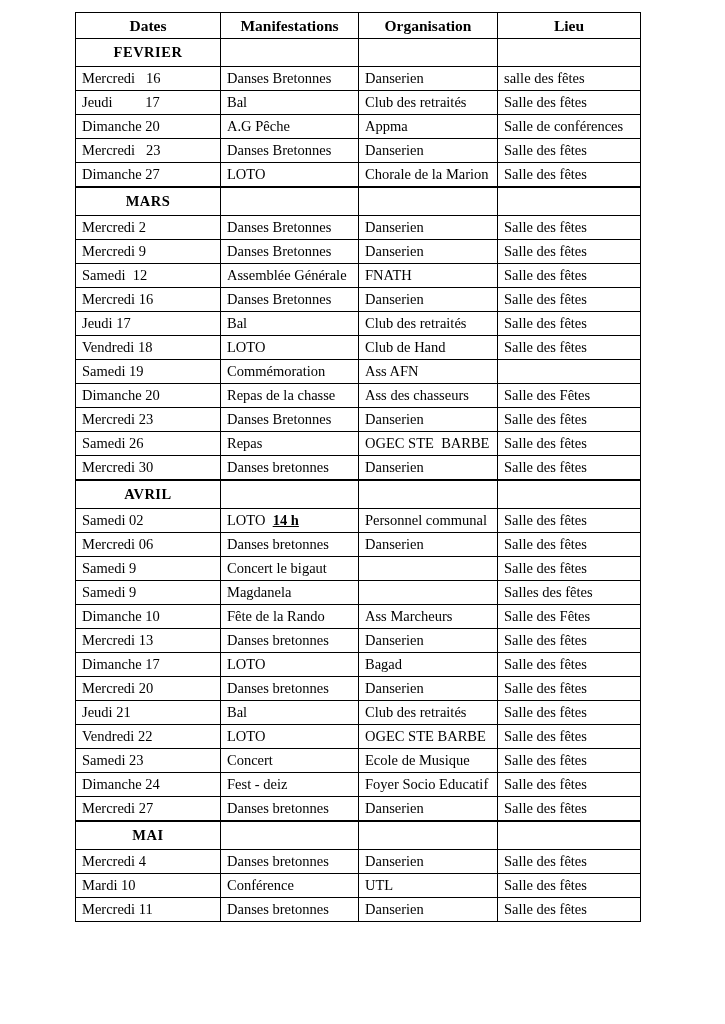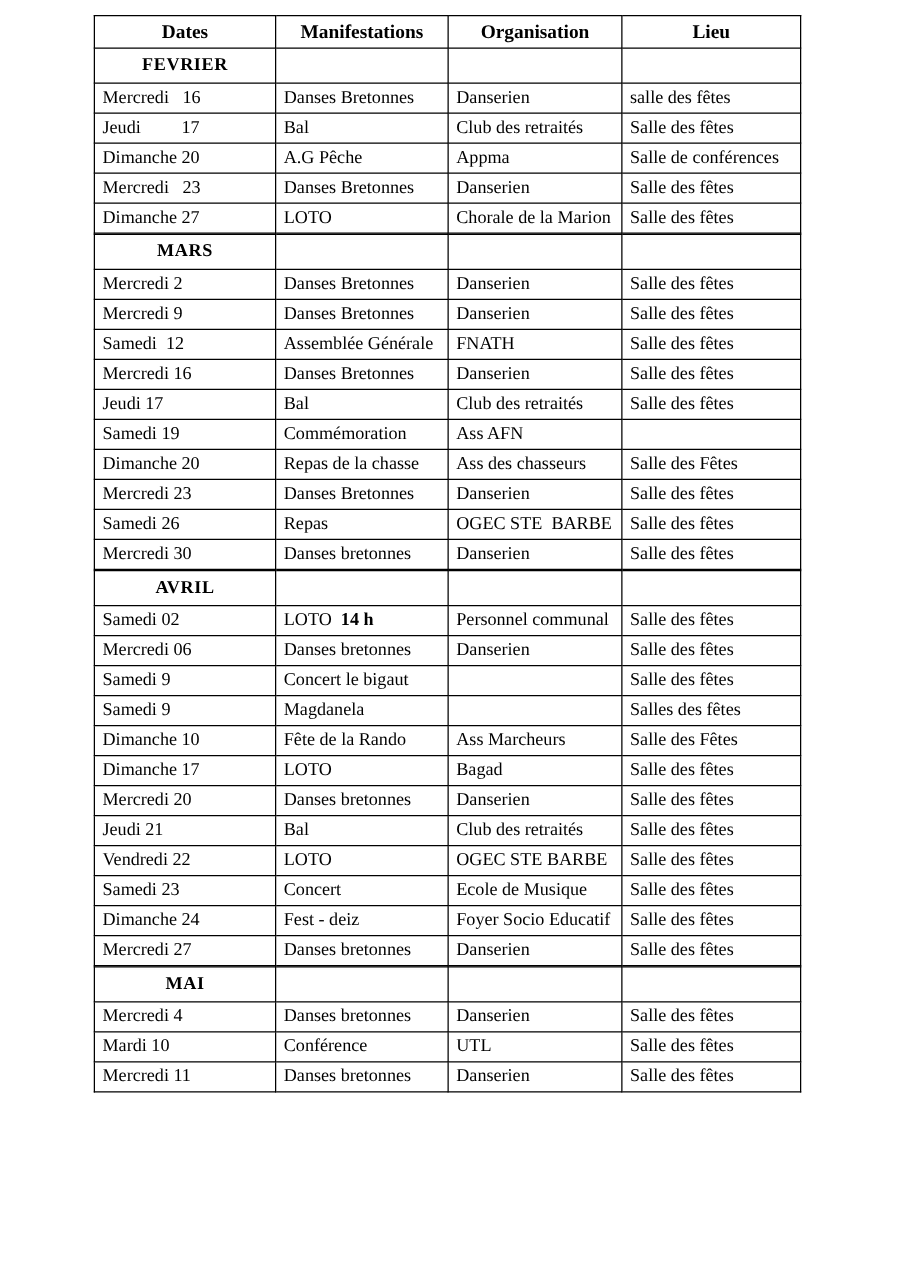--- a/index.html
+++ b/index.html
@@ -155,20 +155,26 @@
           <td class="col-org">Danserien</td>
           <td class="col-lieu">Salle des fêtes</td>
         </tr>
         <tr class="data-row">
           <td class="col-dates">Jeudi 17</td>
           <td class="col-manif">Bal</td>
           <td class="col-org">Club des retraités</td>
           <td class="col-lieu">Salle des fêtes</td>
         </tr>
         <tr class="data-row">
+          <td class="col-dates">Vendredi 18</td>
+          <td class="col-manif">LOTO</td>
+          <td class="col-org">Club de Hand</td>
+          <td class="col-lieu">Salle des fêtes</td>
+        </tr>
+        <tr class="data-row">
           <td class="col-dates">Samedi 19</td>
           <td class="col-manif">Commémoration</td>
           <td class="col-org">Ass AFN</td>
           <td class="col-lieu"></td>
         </tr>
         <tr class="data-row">
           <td class="col-dates">Dimanche 20</td>
           <td class="col-manif">Repas de la chasse</td>
           <td class="col-org">Ass des chasseurs</td>
           <td class="col-lieu">Salle des Fêtes</td>
@@ -203,21 +209,21 @@
     </colgroup>
     <tbody>
       <tr class="month-row">
         <td class="month-cell">AVRIL</td>
         <td></td>
         <td></td>
         <td></td>
       </tr>
     <tr class="data-row">
           <td class="col-dates">Samedi 02</td>
-          <td class="col-manif"><span>LOTO  </span><span style="font-weight: bold;">14 h</span></td>
+          <td class="col-manif"><span>LOTO  </span><span style="font-weight: bold; text-decoration: underline;">14 h</span></td>
           <td class="col-org">Personnel communal</td>
           <td class="col-lieu">Salle des fêtes</td>
         </tr>
         <tr class="data-row">
           <td class="col-dates">Mercredi 06</td>
           <td class="col-manif">Danses bretonnes</td>
           <td class="col-org">Danserien</td>
           <td class="col-lieu">Salle des fêtes</td>
         </tr>
         <tr class="data-row">
@@ -230,20 +236,26 @@
           <td class="col-dates">Samedi 9</td>
           <td class="col-manif">Magdanela</td>
           <td class="col-org"></td>
           <td class="col-lieu">Salles des fêtes</td>
         </tr>
         <tr class="data-row">
           <td class="col-dates">Dimanche 10</td>
           <td class="col-manif">Fête de la Rando</td>
           <td class="col-org">Ass Marcheurs</td>
           <td class="col-lieu">Salle des Fêtes</td>
+        </tr>
+        <tr class="data-row">
+          <td class="col-dates">Mercredi 13</td>
+          <td class="col-manif">Danses bretonnes</td>
+          <td class="col-org">Danserien</td>
+          <td class="col-lieu">Salle des fêtes</td>
         </tr>
         <tr class="data-row">
           <td class="col-dates">Dimanche 17</td>
           <td class="col-manif">LOTO</td>
           <td class="col-org">Bagad</td>
           <td class="col-lieu">Salle des fêtes</td>
         </tr>
         <tr class="data-row">
           <td class="col-dates">Mercredi 20</td>
           <td class="col-manif">Danses bretonnes</td>

